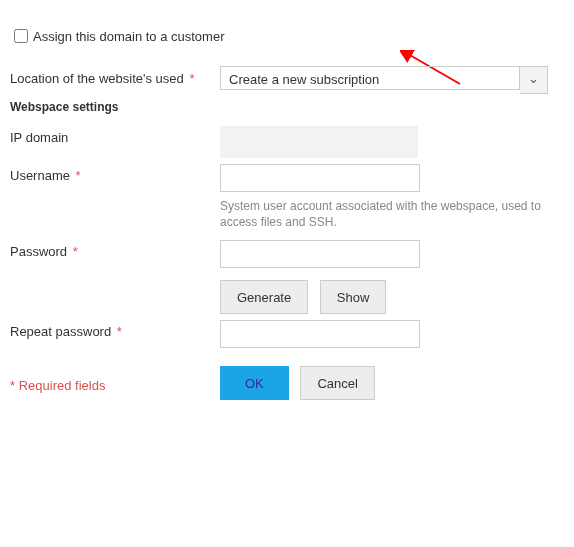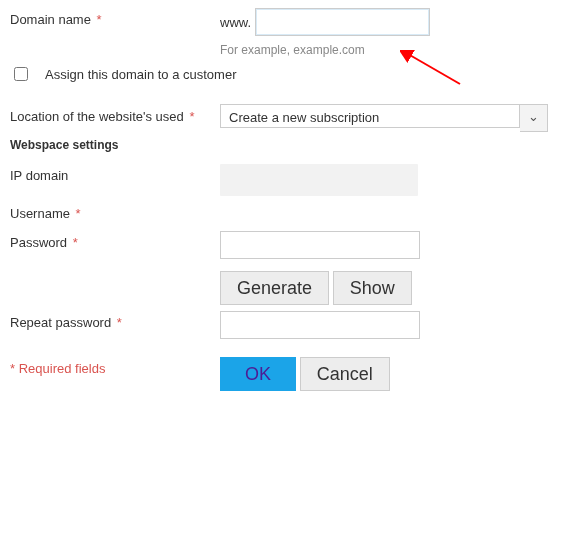--- a/index.html
+++ b/index.html
@@ -5,51 +5,38 @@
   html,body{margin:0;padding:0;font-family:"Segoe UI",Arial,sans-serif;font-size:13px;color:#333;background:#fff}
   .wrap{width:574px;height:547px;box-sizing:border-box;padding:8px 10px;overflow:hidden;position:relative}
   .row{display:flex;align-items:flex-start;margin-bottom:6px}
   .lab{width:210px;padding-top:4px;box-sizing:border-box;padding-right:10px}
   .fld{flex:1;min-width:0}
   .req{color:#d9534f;margin-left:2px}
   .hint{color:#888;font-size:12px;margin-top:6px;line-height:1.35}
   input[type=text],input[type=password]{height:28px;border:1px solid #ccc;font-size:13px;padding:0 6px;box-sizing:border-box;background:#fff}
   .domain-input{width:175px;border:1px solid #6fb9e8;background:#eef6fd;box-shadow:0 0 0 1px rgba(100,170,220,.25) inset}
   .www{display:flex;align-items:center;gap:4px}
-  .chkrow{display:flex;align-items:center;gap:14px;margin:2px 0 20px 0}
+  .chkrow{display:flex;align-items:center;gap:2px;margin:18px 0 20px 0}
   input[type=checkbox]{width:14px;height:14px}
   .select{position:relative;width:330px}
   .select-main{border:1px solid #ccc;height:24px;line-height:26px;padding:0 8px;display:inline-block;width:300px;box-sizing:border-box;vertical-align:top}
   .select-btn{display:inline-block;width:28px;height:28px;border:1px solid #ccc;border-left:none;background:#f3f3f3;box-sizing:border-box;vertical-align:top;text-align:center;line-height:24px;color:#555}
   h2{font-size:12px;font-weight:600;margin:6px 0 12px 0;color:#333}
   .ipbox{width:198px;height:32px;background:#f2f2f2;border-radius:1px}
   .std-input{width:200px}
-  .btn{display:inline-flex;align-items:center;justify-content:center;height:32px;padding:0 16px;border:1px solid #ccc;background:#ededed;color:#333;font-size:18px;cursor:pointer;}
+  .btn{display:inline-flex;align-items:center;justify-content:center;height:32px;padding:0 16px;border:1px solid #ccc;background:#ededed;color:#333;font-size:13px;cursor:pointer;margin-right:8px}
   .btn-primary{background:#1ba4e8;border-color:#1ba4e8;color:#4c1d95;padding:0 24px}
-  .foot{display:flex;align-items:flex-start;margin-top:18px}
+  .foot{display:flex;align-items:center;margin-top:18px}
   .foot .lab{color:#d9534f}
   .arrow{position:absolute;left:400px;top:50px;pointer-events:none}
 </style>
 </head>
 <body>
 <div class="wrap">
 
-<div class="row">
-  <div class="lab">
-    <span>Domain name</span>
-    <span class="req">*</span>
-  </div>
-  <div class="fld">
-    <div class="www">
-      <span>www.</span>
-      <input type="text" class="domain-input" value="" style="">
-    </div>
-    <div class="hint">For example, example.com</div>
-  </div>
-</div>
 
 <svg class="arrow" width="70" height="40">
   <defs>
     <marker id="ah" markerWidth="8" markerHeight="8" refX="2" refY="4" orient="auto">
       <path d="M0,0 L8,4 L0,8 Z" fill="#ff0000"></path>
     </marker>
   </defs>
   <line x1="60" y1="34" x2="8" y2="4" stroke="#ff0000" stroke-width="2" marker-end="url(#ah)"></line>
 </svg>
 
@@ -79,20 +66,24 @@
   <div class="fld">
     <div class="ipbox"></div>
   </div>
 </div>
 
 <div class="row" style="">
   <div class="lab">
     <span>Username</span>
     <span class="req">*</span>
   </div>
+  <div class="fld">
+    <input type="text" class="std-input" value="" style="">
+    <div class="hint">System user account associated with the webspace, used to access files and SSH.</div>
+  </div>
 </div>
 
 <div class="row" style="margin-top:10px">
   <div class="lab">
     <span>Password</span>
     <span class="req">*</span>
   </div>
   <div class="fld">
     <input type="password" class="std-input" value="" style="">
     <div style="margin-top:12px">

